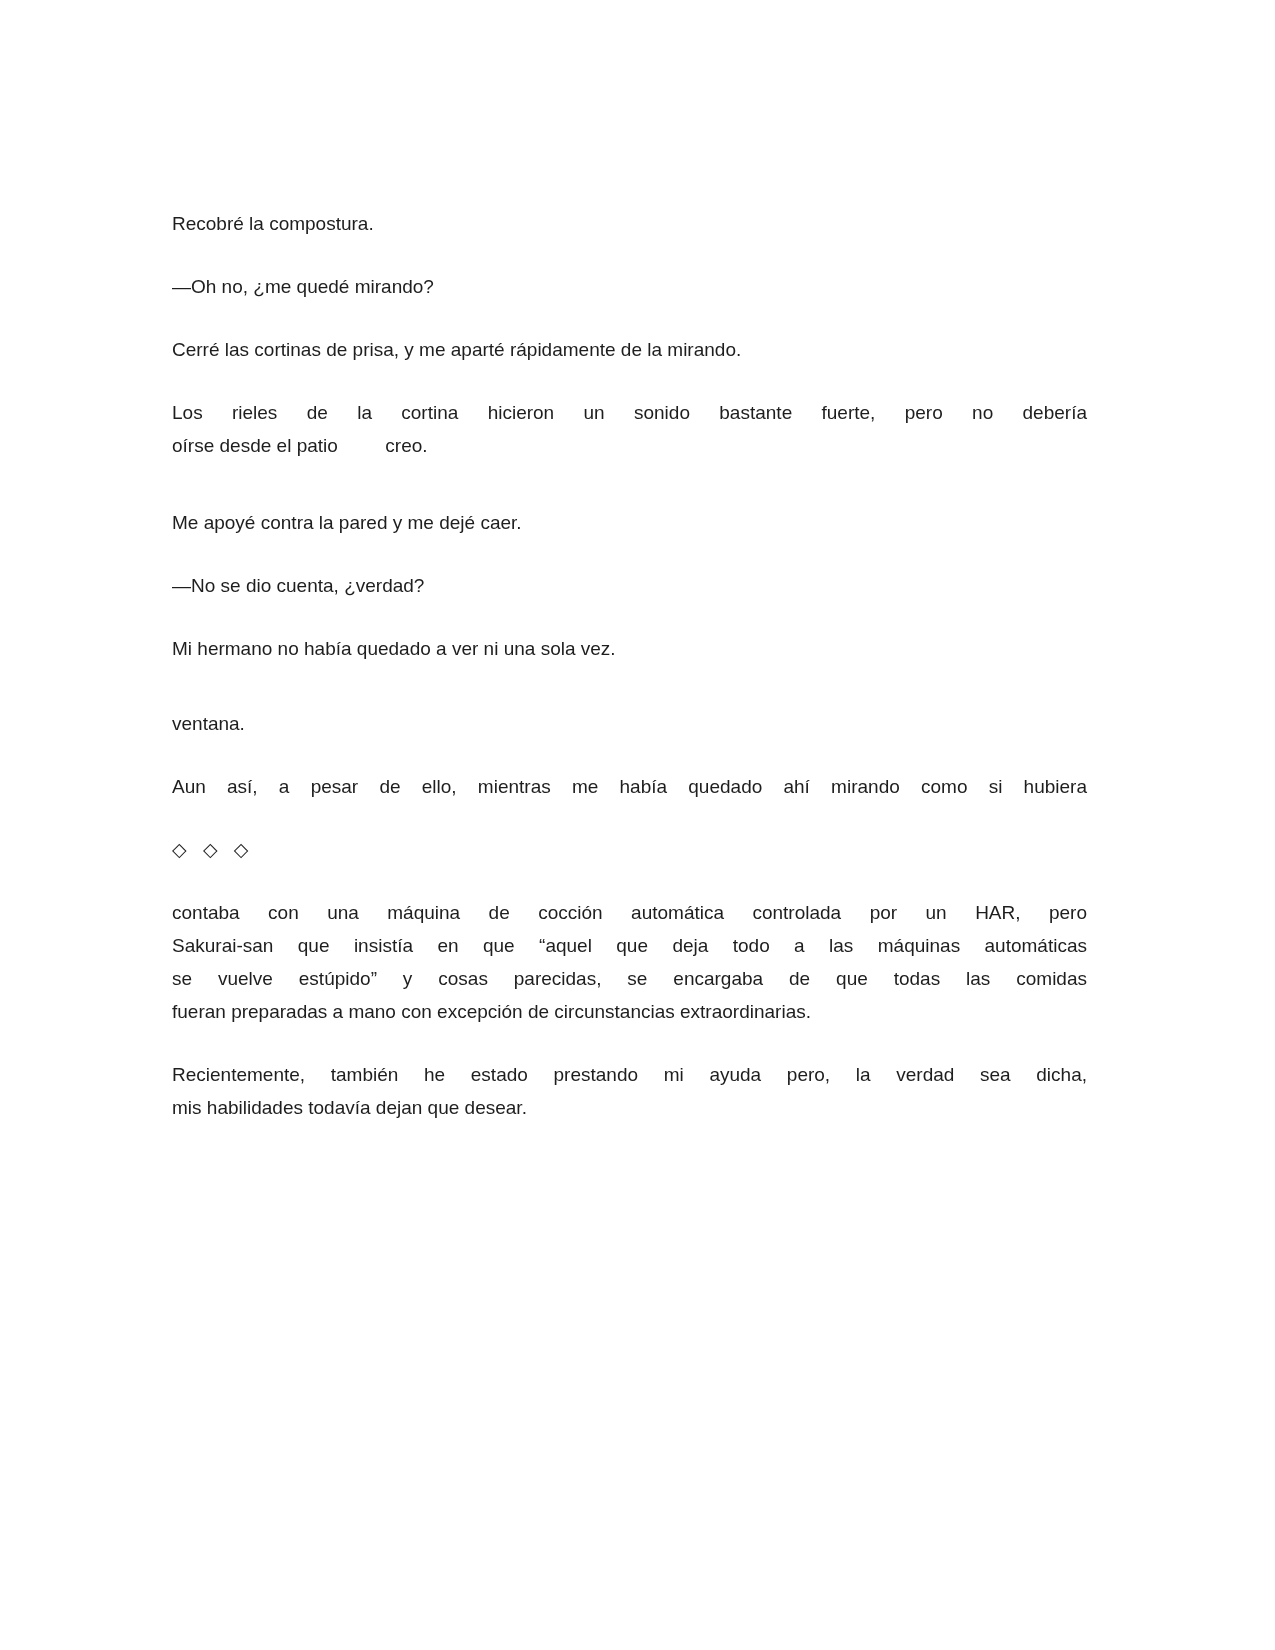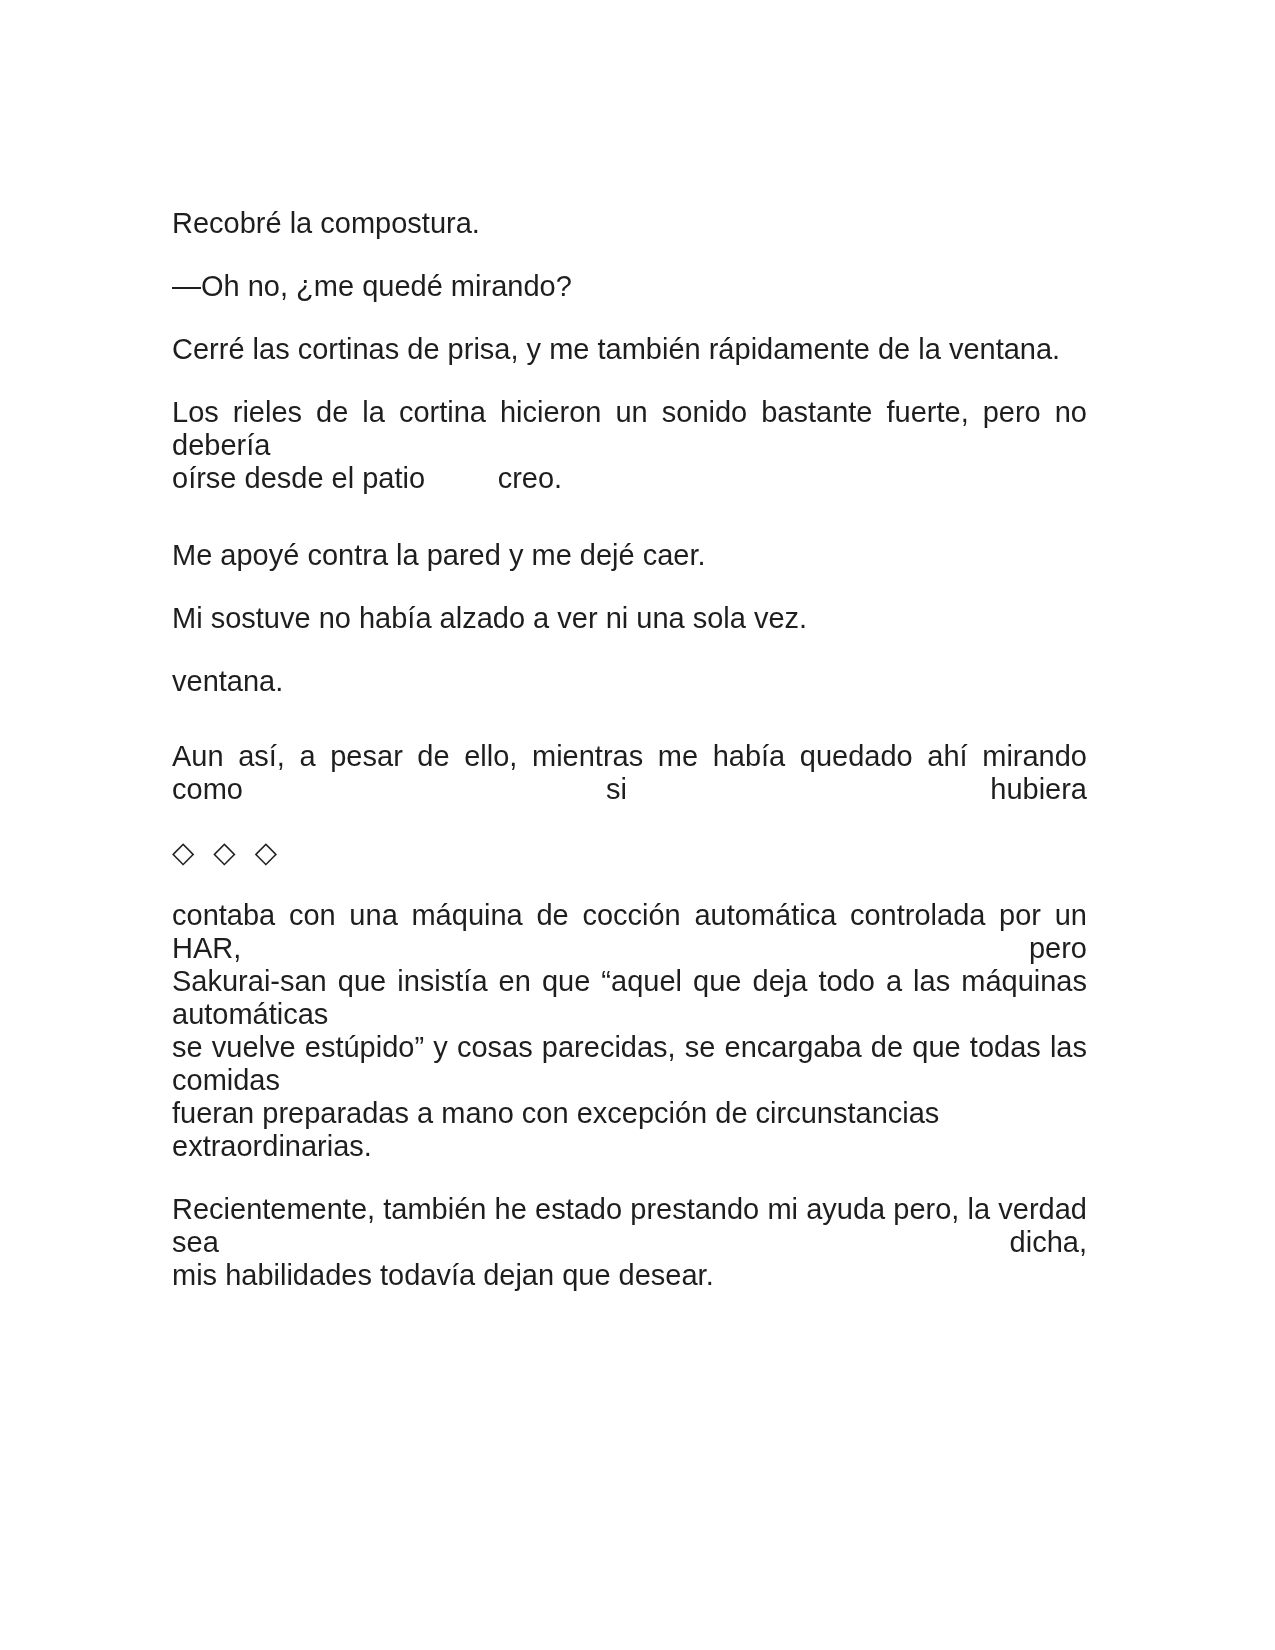--- a/index.html
+++ b/index.html
@@ -18,21 +18,21 @@
     width: 1275px;
     height: 1650px;
     padding: 207px 188px 0 172px;
     background: #ffffff;
   }
   .doc-body {
     width: 915px;
   }
   .para {
     font-family: "Liberation Sans", "DejaVu Sans", sans-serif;
-    font-size: 29px;
+    font-size: 19px;
     line-height: 33px;
     color: #1e1e1e;
     margin: 0 0 30px 0;
     text-align: left;
   }
   .line {
     min-height: 33px;
   }
   .line.justify {
     text-align: justify;
@@ -58,31 +58,34 @@
 
 <div class="page">
   <div class="doc-body" style="color: rgb(30, 30, 30);">
       <div class="para">
         <div class="line normal">Recobré la compostura.</div>
       </div>
       <div class="para">
         <div class="line normal">—Oh no, ¿me quedé mirando?</div>
       </div>
       <div class="para">
-        <div class="line normal">Cerré las cortinas de prisa, y me también rápidamente de la ventana.</div>
+        <div class="line normal">Cerré las cortinas de prisa, y me aparté rápidamente de la mirando.</div>
       </div>
       <div class="para">
         <div class="line justify">Los rieles de la cortina hicieron un sonido bastante fuerte, pero no debería</div>
         <div class="line normal">oírse desde el patio&nbsp;&nbsp;&nbsp;&nbsp;&nbsp;&nbsp;&nbsp;&nbsp;&nbsp;creo.</div>
       </div>
       <div class="para">
         <div class="line normal">Me apoyé contra la pared y me dejé caer.</div>
       </div>
       <div class="para">
-        <div class="line normal">Mi sostuve no había alzado a ver ni una sola vez.</div>
+        <div class="line normal">—No se dio cuenta, ¿verdad?</div>
+      </div>
+      <div class="para">
+        <div class="line normal">Mi hermano no había quedado a ver ni una sola vez.</div>
       </div>
       <div class="para">
         <div class="line normal">ventana.</div>
       </div>
       <div class="para">
         <div class="line justify">Aun así, a pesar de ello, mientras me había quedado ahí mirando como si hubiera</div>
       </div>
       <div class="para sep">
         <div class="line normal">◇ ◇ ◇</div>
       </div>

